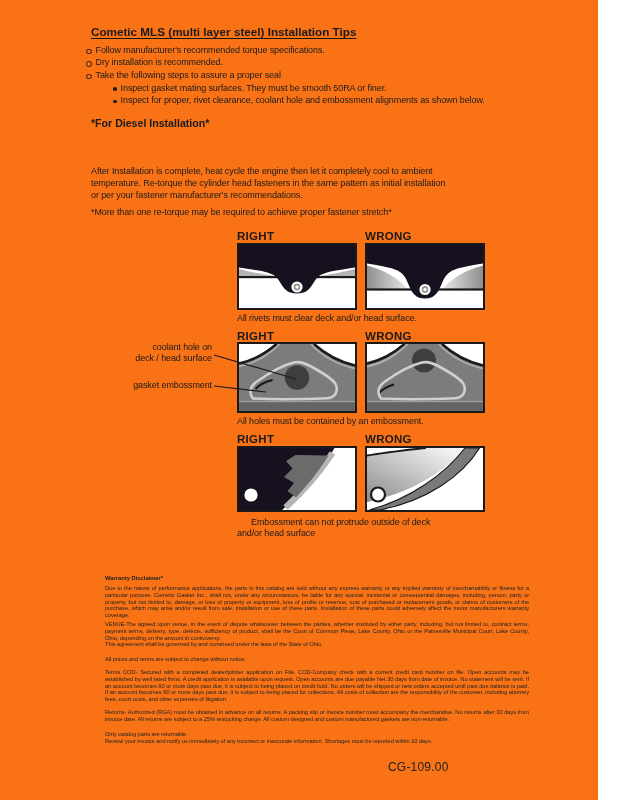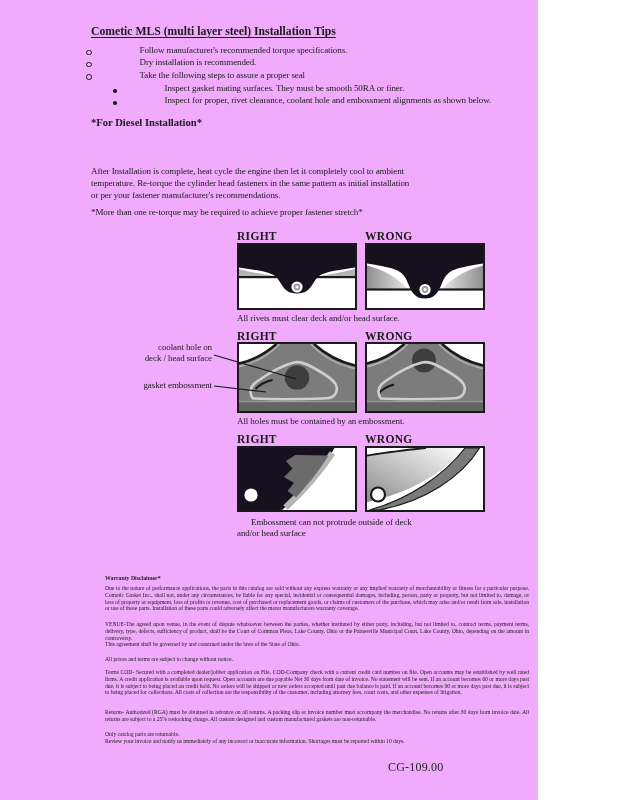--- a/index.html
+++ b/index.html
@@ -1,25 +1,25 @@
 <!DOCTYPE html>
 <html style="--c-ink: #1a1a1a; --c-diagram_black: #17101f; --c-gasket_gray: #7c7c7c; --c-hole_gray: #3e3e3e; --c-emboss_line: #cfcfcf; --c-wedge_gray: #b3b3b3; --c-band_dark: #7a7a7a; --c-patch_gray: #6b6b6b; --c-strip_light: #b5b5b5;"><head>
 <meta charset="utf-8">
 <style>
   html,body{margin:0;padding:0;background:#ffffff;}
   .page{
-    position:relative;width:538px;height:800px;background:#f0abfc;overflow:hidden;
-    font-family:Liberation Serif, serif;color:var(--c-ink,#1a1a1a);
+    position:relative;width:598px;height:800px;background:#f97316;overflow:hidden;
+    font-family:Liberation Sans, sans-serif;color:var(--c-ink,#1a1a1a);
   }
   .abs{position:absolute;}
   .doc-title{
     left:91px;top:25px;font-size:11.7px;font-weight:bold;letter-spacing:0px;
     text-decoration:underline;text-underline-offset:2px;
   }
-  .bullet-row{display:flex;align-items:flex-end;font-size:9px;letter-spacing:-0.1px;gap:44px;}
+  .bullet-row{display:flex;align-items:center;font-size:9px;letter-spacing:-0.1px;}
   .marker-open{
     flex:0 0 auto;width:3.5px;height:3.5px;border:1px solid var(--c-ink,#1a1a1a);
     border-radius:50%;margin:3px 4px 0 0;
   }
   .marker-filled{
     flex:0 0 auto;width:3.6px;height:3.6px;background:var(--c-ink,#1a1a1a);
     border-radius:50%;margin:3px 4px 0 0;
   }
   .section-heading{font-size:10.6px;font-weight:bold;}
   .body-para{font-size:9px;line-height:12.3px;white-space:pre-line;width:460px;letter-spacing:-0.1px;}

